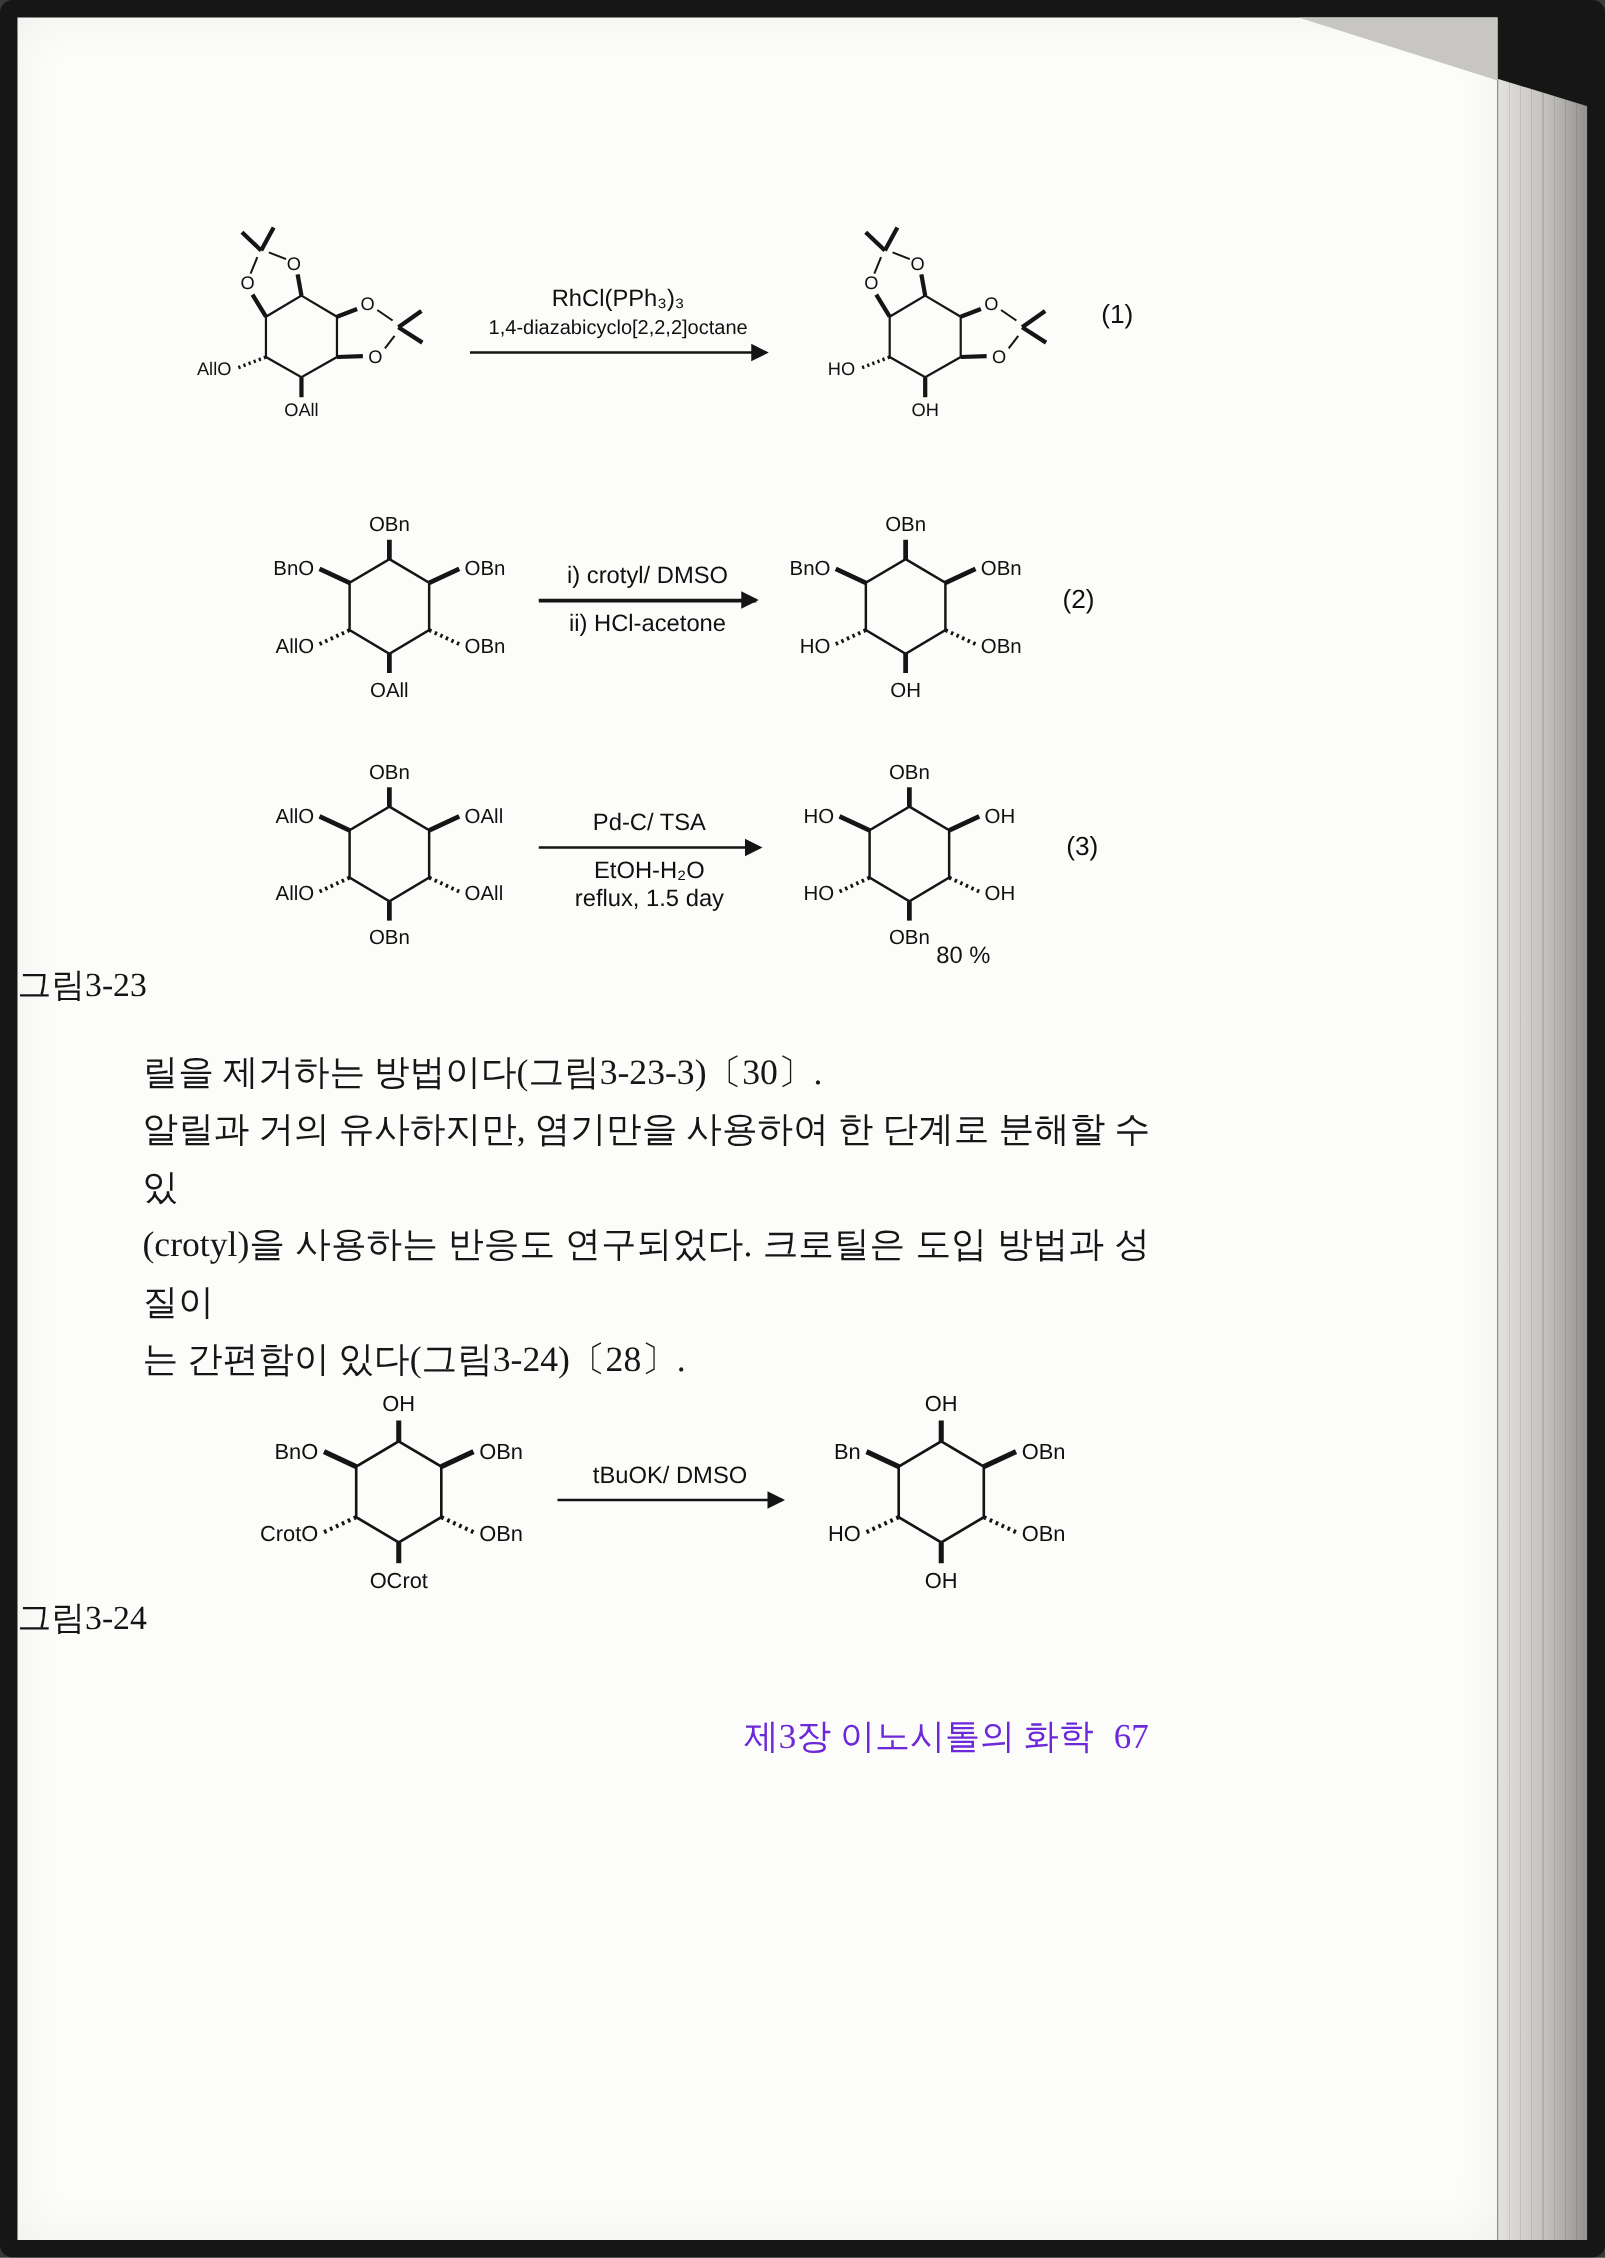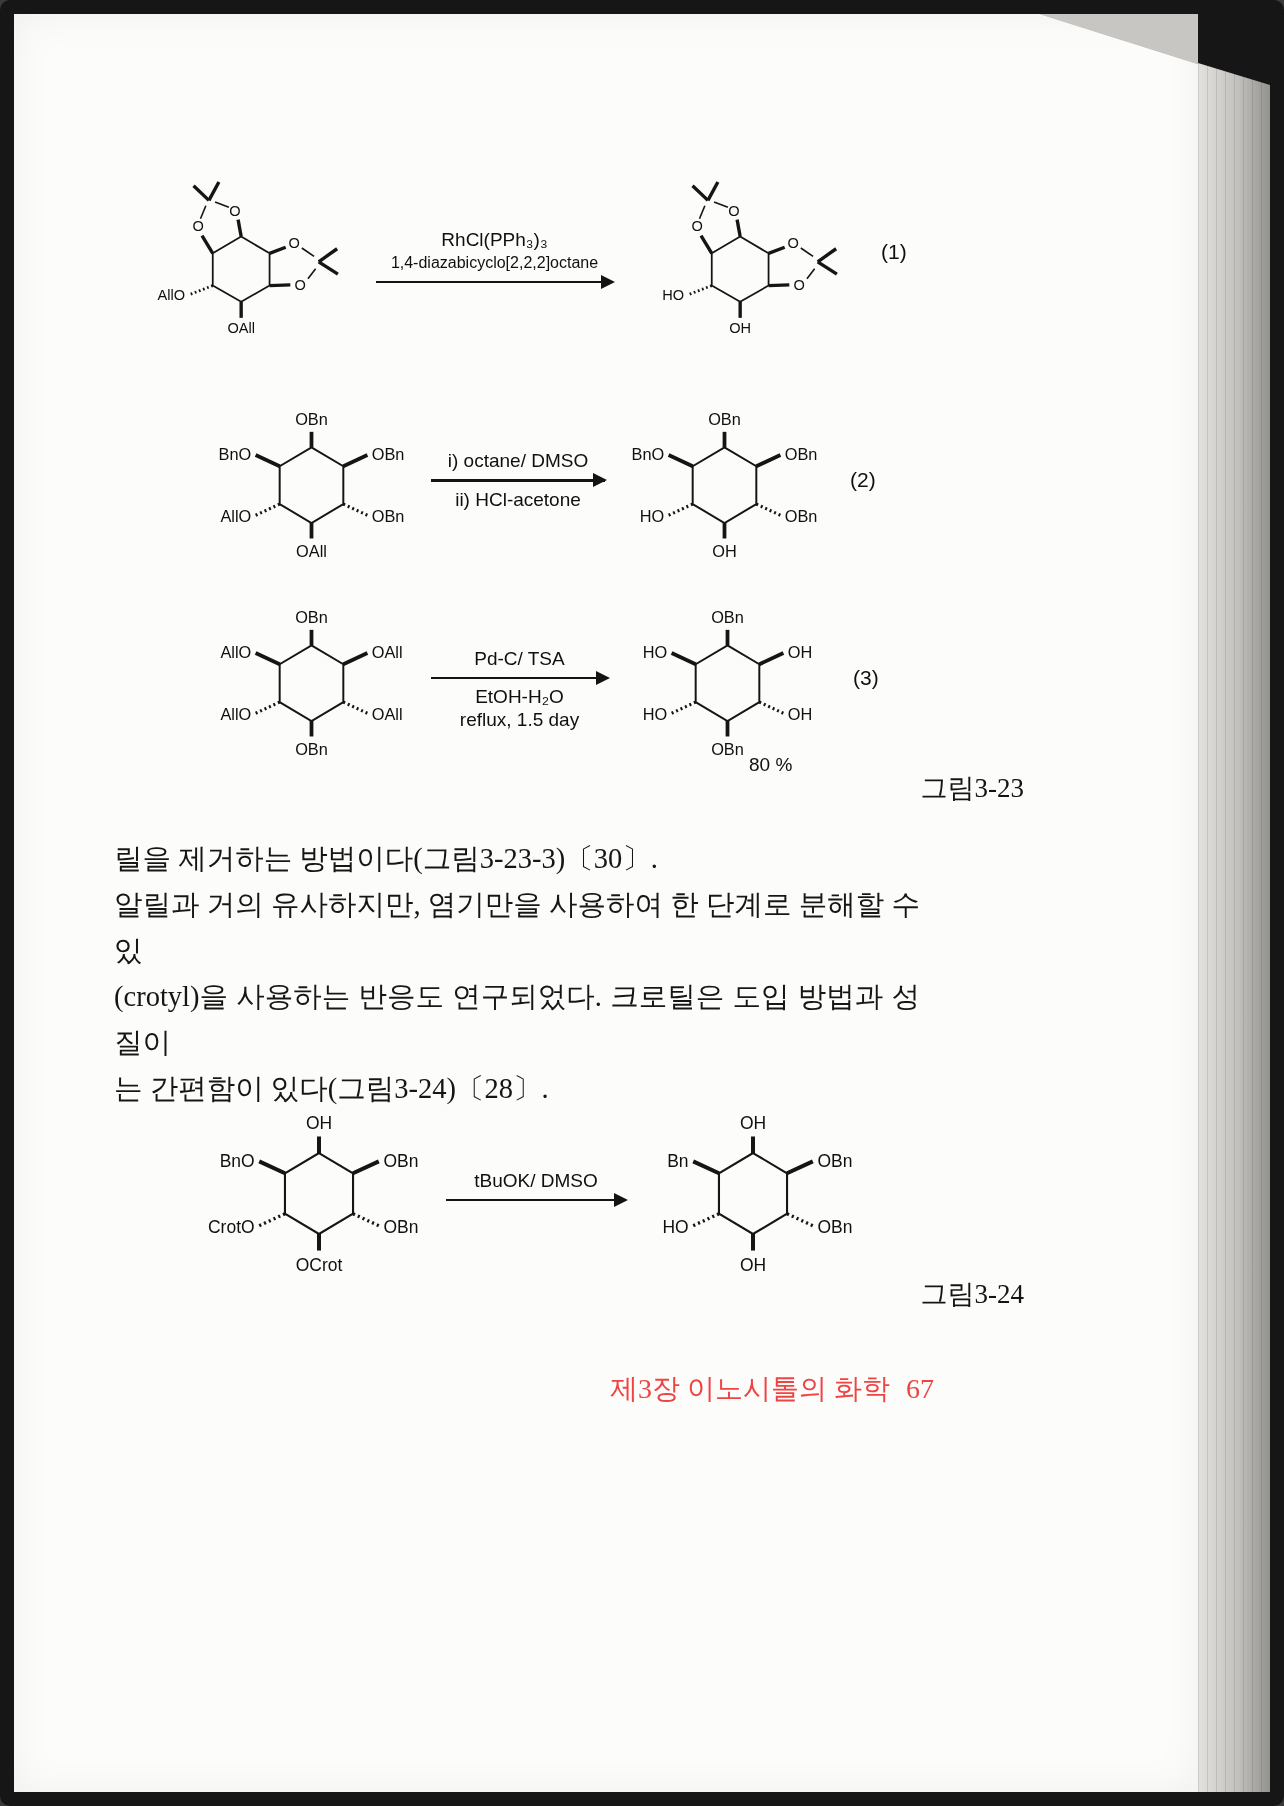--- a/index.html
+++ b/index.html
@@ -31,25 +31,25 @@
   .rg{font-family:"Liberation Sans","DejaVu Sans",sans-serif;font-size:19px;color:#101010;
       text-align:center;line-height:23px;white-space:nowrap;}
   .rg.small{font-size:16px;}
   .arrow{position:relative;height:2.4px;background:#141414;margin:7px 4px 6px 4px;}
   .arrow::after{content:"";position:absolute;right:-2px;top:-6px;width:0;height:0;
       border-left:14px solid #141414;border-top:7px solid transparent;border-bottom:7px solid transparent;}
   .eqnum{font-family:"Liberation Sans","DejaVu Sans",sans-serif;font-size:21px;color:#101010;margin-left:10px;}
   .yield{position:absolute;left:545px;bottom:-12px;font-family:"Liberation Sans","DejaVu Sans",sans-serif;
          font-size:19px;color:#101010;}
   
-  .cap{position:absolute;left:0;width:1010px;text-align:right;font-size:27px;color:#141414;}
+  .cap{position:absolute;left:0;width:1010px;text-align:left;font-size:27px;color:#141414;}
   .text-block{position:absolute;left:100px;width:806px;font-size:28.5px;line-height:46px;color:#161616;}
   .text-block .jl{text-align:justify;text-align-last:justify;}
   .text-block .ind{text-indent:1.15em;}
-  .footer{position:absolute;left:15px;width:905px;text-align:right;font-size:28px;color:#ef4444;}
+  .footer{position:absolute;left:0;width:905px;text-align:right;font-size:28px;color:#6d28d9;}
   .footer .pgnum{margin-left:16px;}
 </style>
 </head>
 <body>
 
 <div class="canvas">
   <div class="stack"></div>
   <div class="page">
 
     <div class="scheme" style="top:148px;left:112px;">
@@ -126,21 +126,21 @@
         </g>
         <text class="lab mid" x="125" y="36">OBn</text>
         <text class="lab end" x="55" y="77">BnO</text>
         <text class="lab" x="195" y="77">OBn</text>
         <text class="lab end" x="55" y="149">AllO</text>
         <text class="lab" x="195" y="149">OBn</text>
         <text class="lab mid" x="125" y="190">OAll</text>
       </svg>
 
       <div class="arrow-block" style="width:182px;">
-        <div class="rg">i) octane/ DMSO</div>
+        <div class="rg">i) crotyl/ DMSO</div>
         <div class="arrow"></div>
         <div class="rg">ii) HCl-acetone</div>
       </div>
 
       <svg class="hex" viewBox="0 0 250 200">
         <g>
           <polygon class="ring" points="125,62 162,84 162,128 125,150 88,128 88,84"></polygon>
           <line class="b bold" x1="125" y1="62" x2="125" y2="44"></line>
           <line class="b bold" x1="88" y1="84" x2="60" y2="71"></line>
           <line class="b bold" x1="162" y1="84" x2="190" y2="71"></line>

